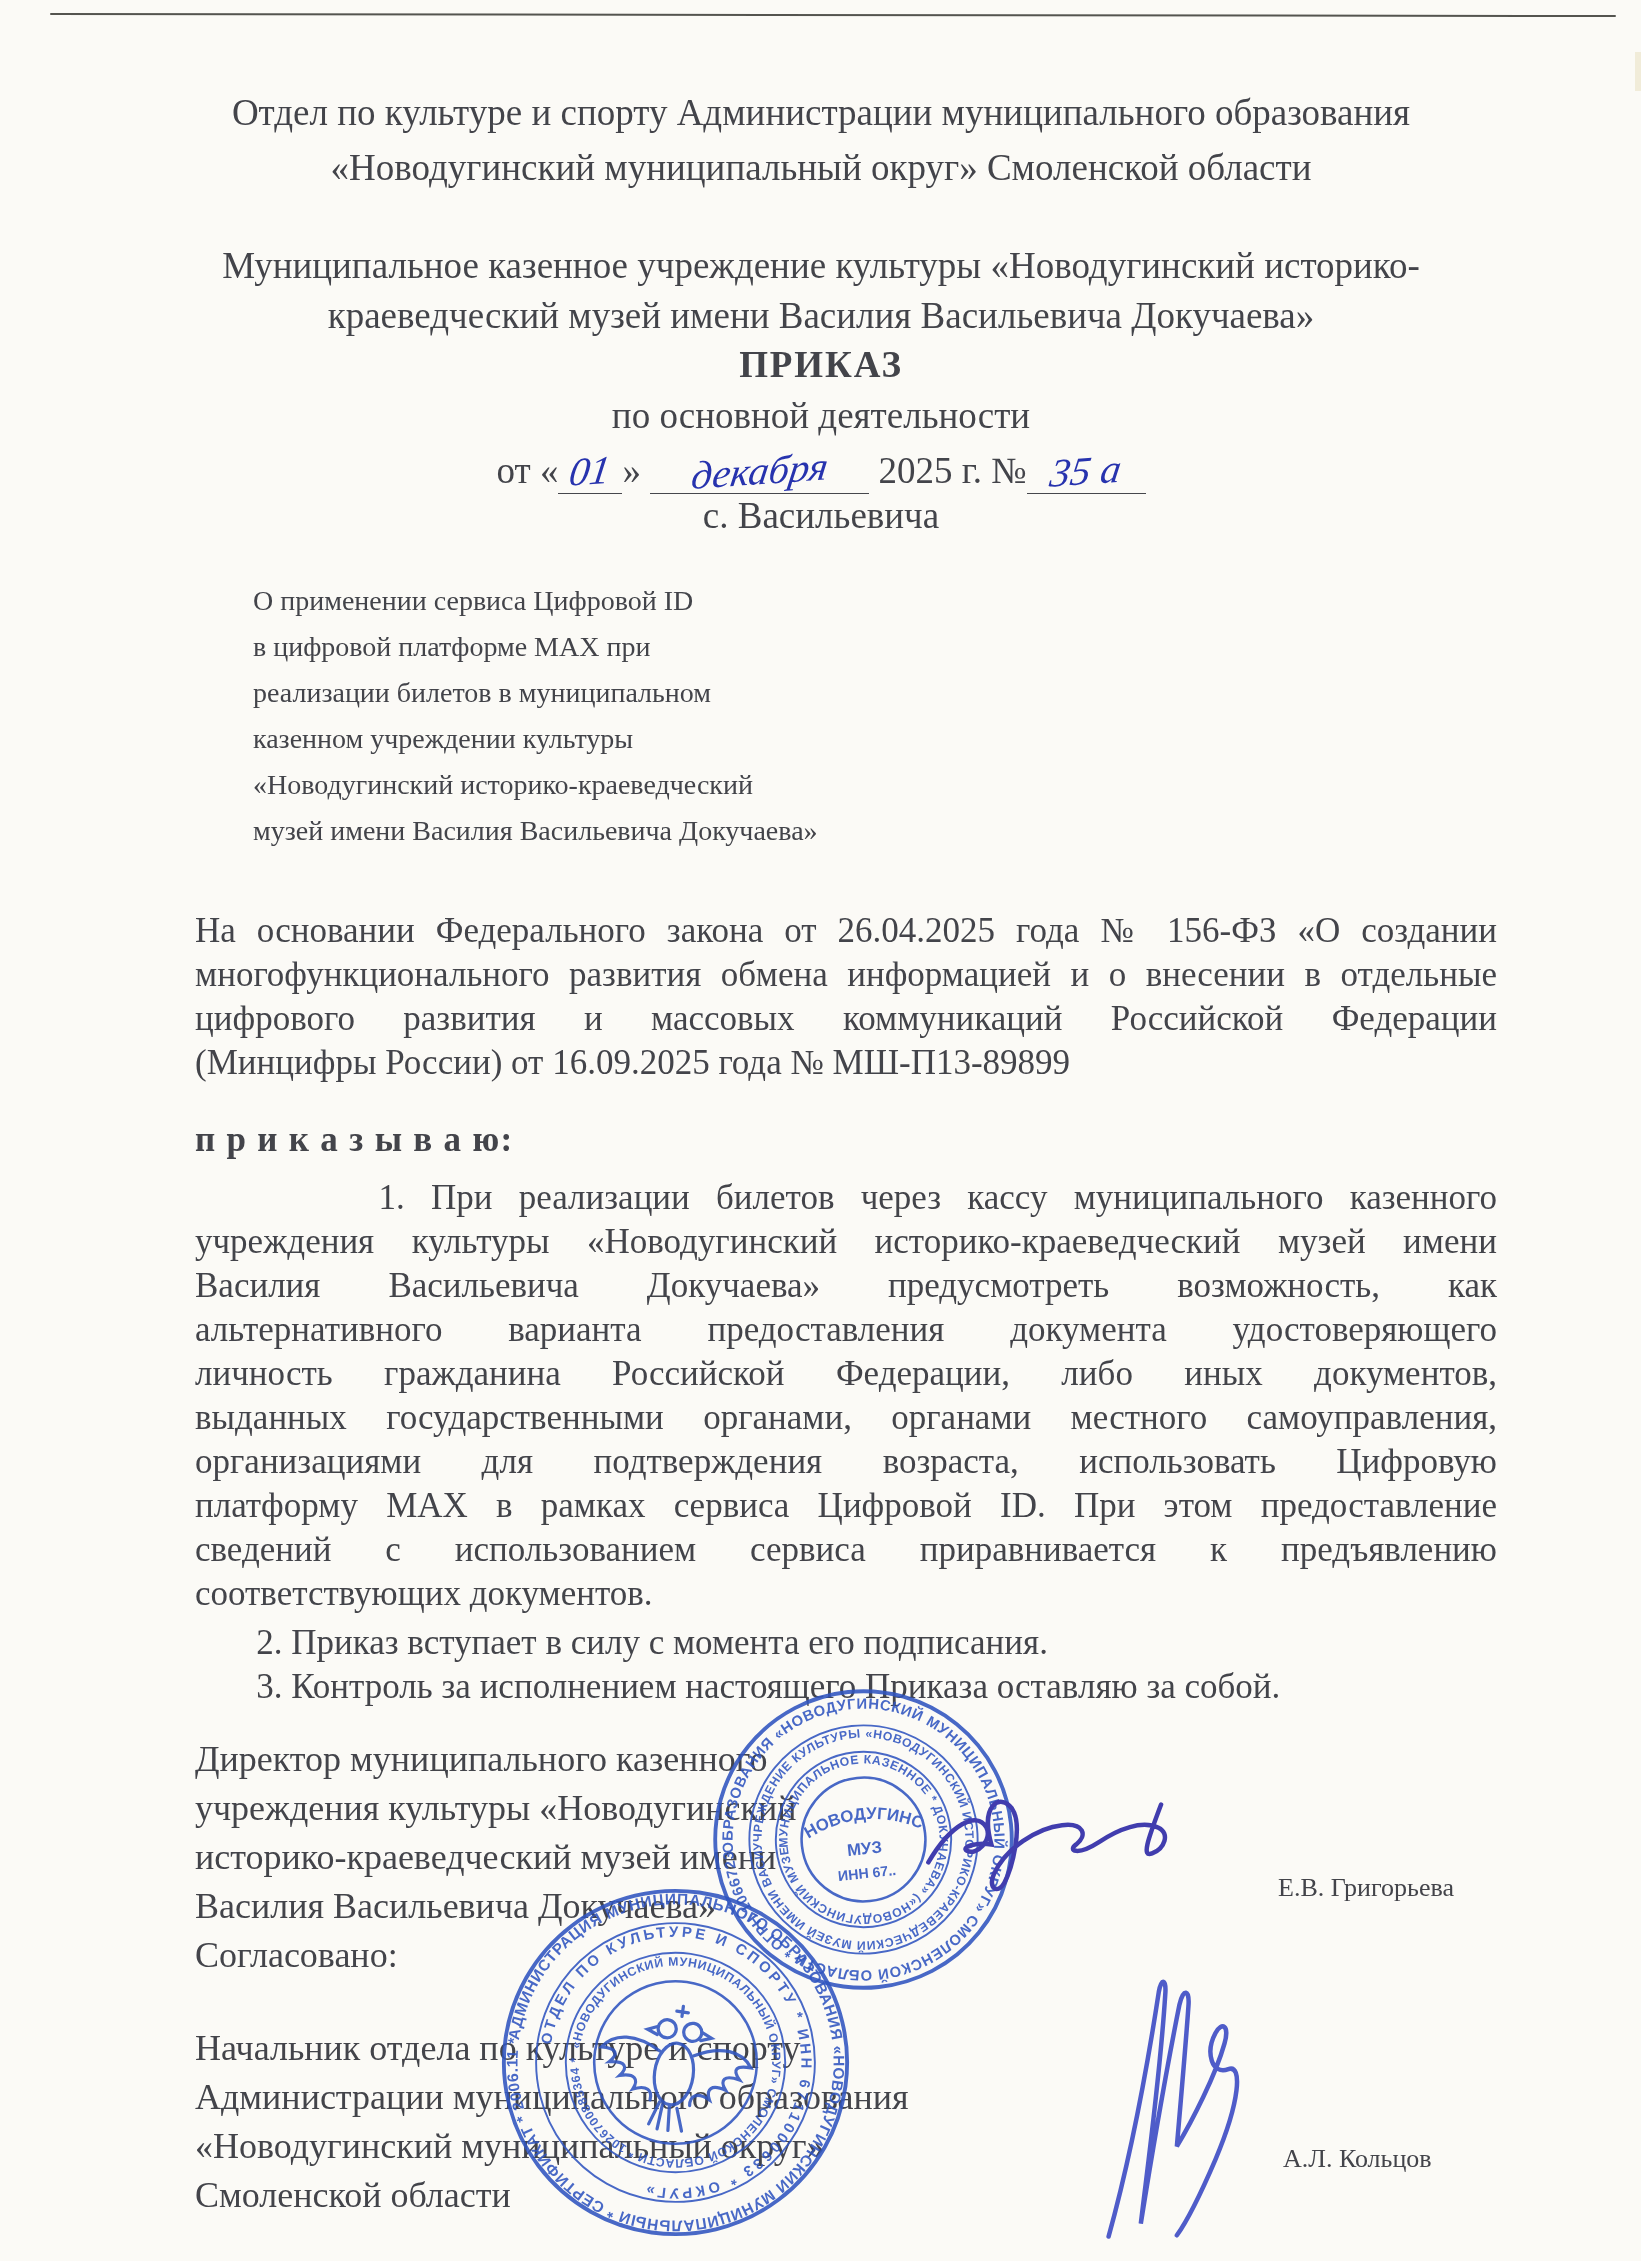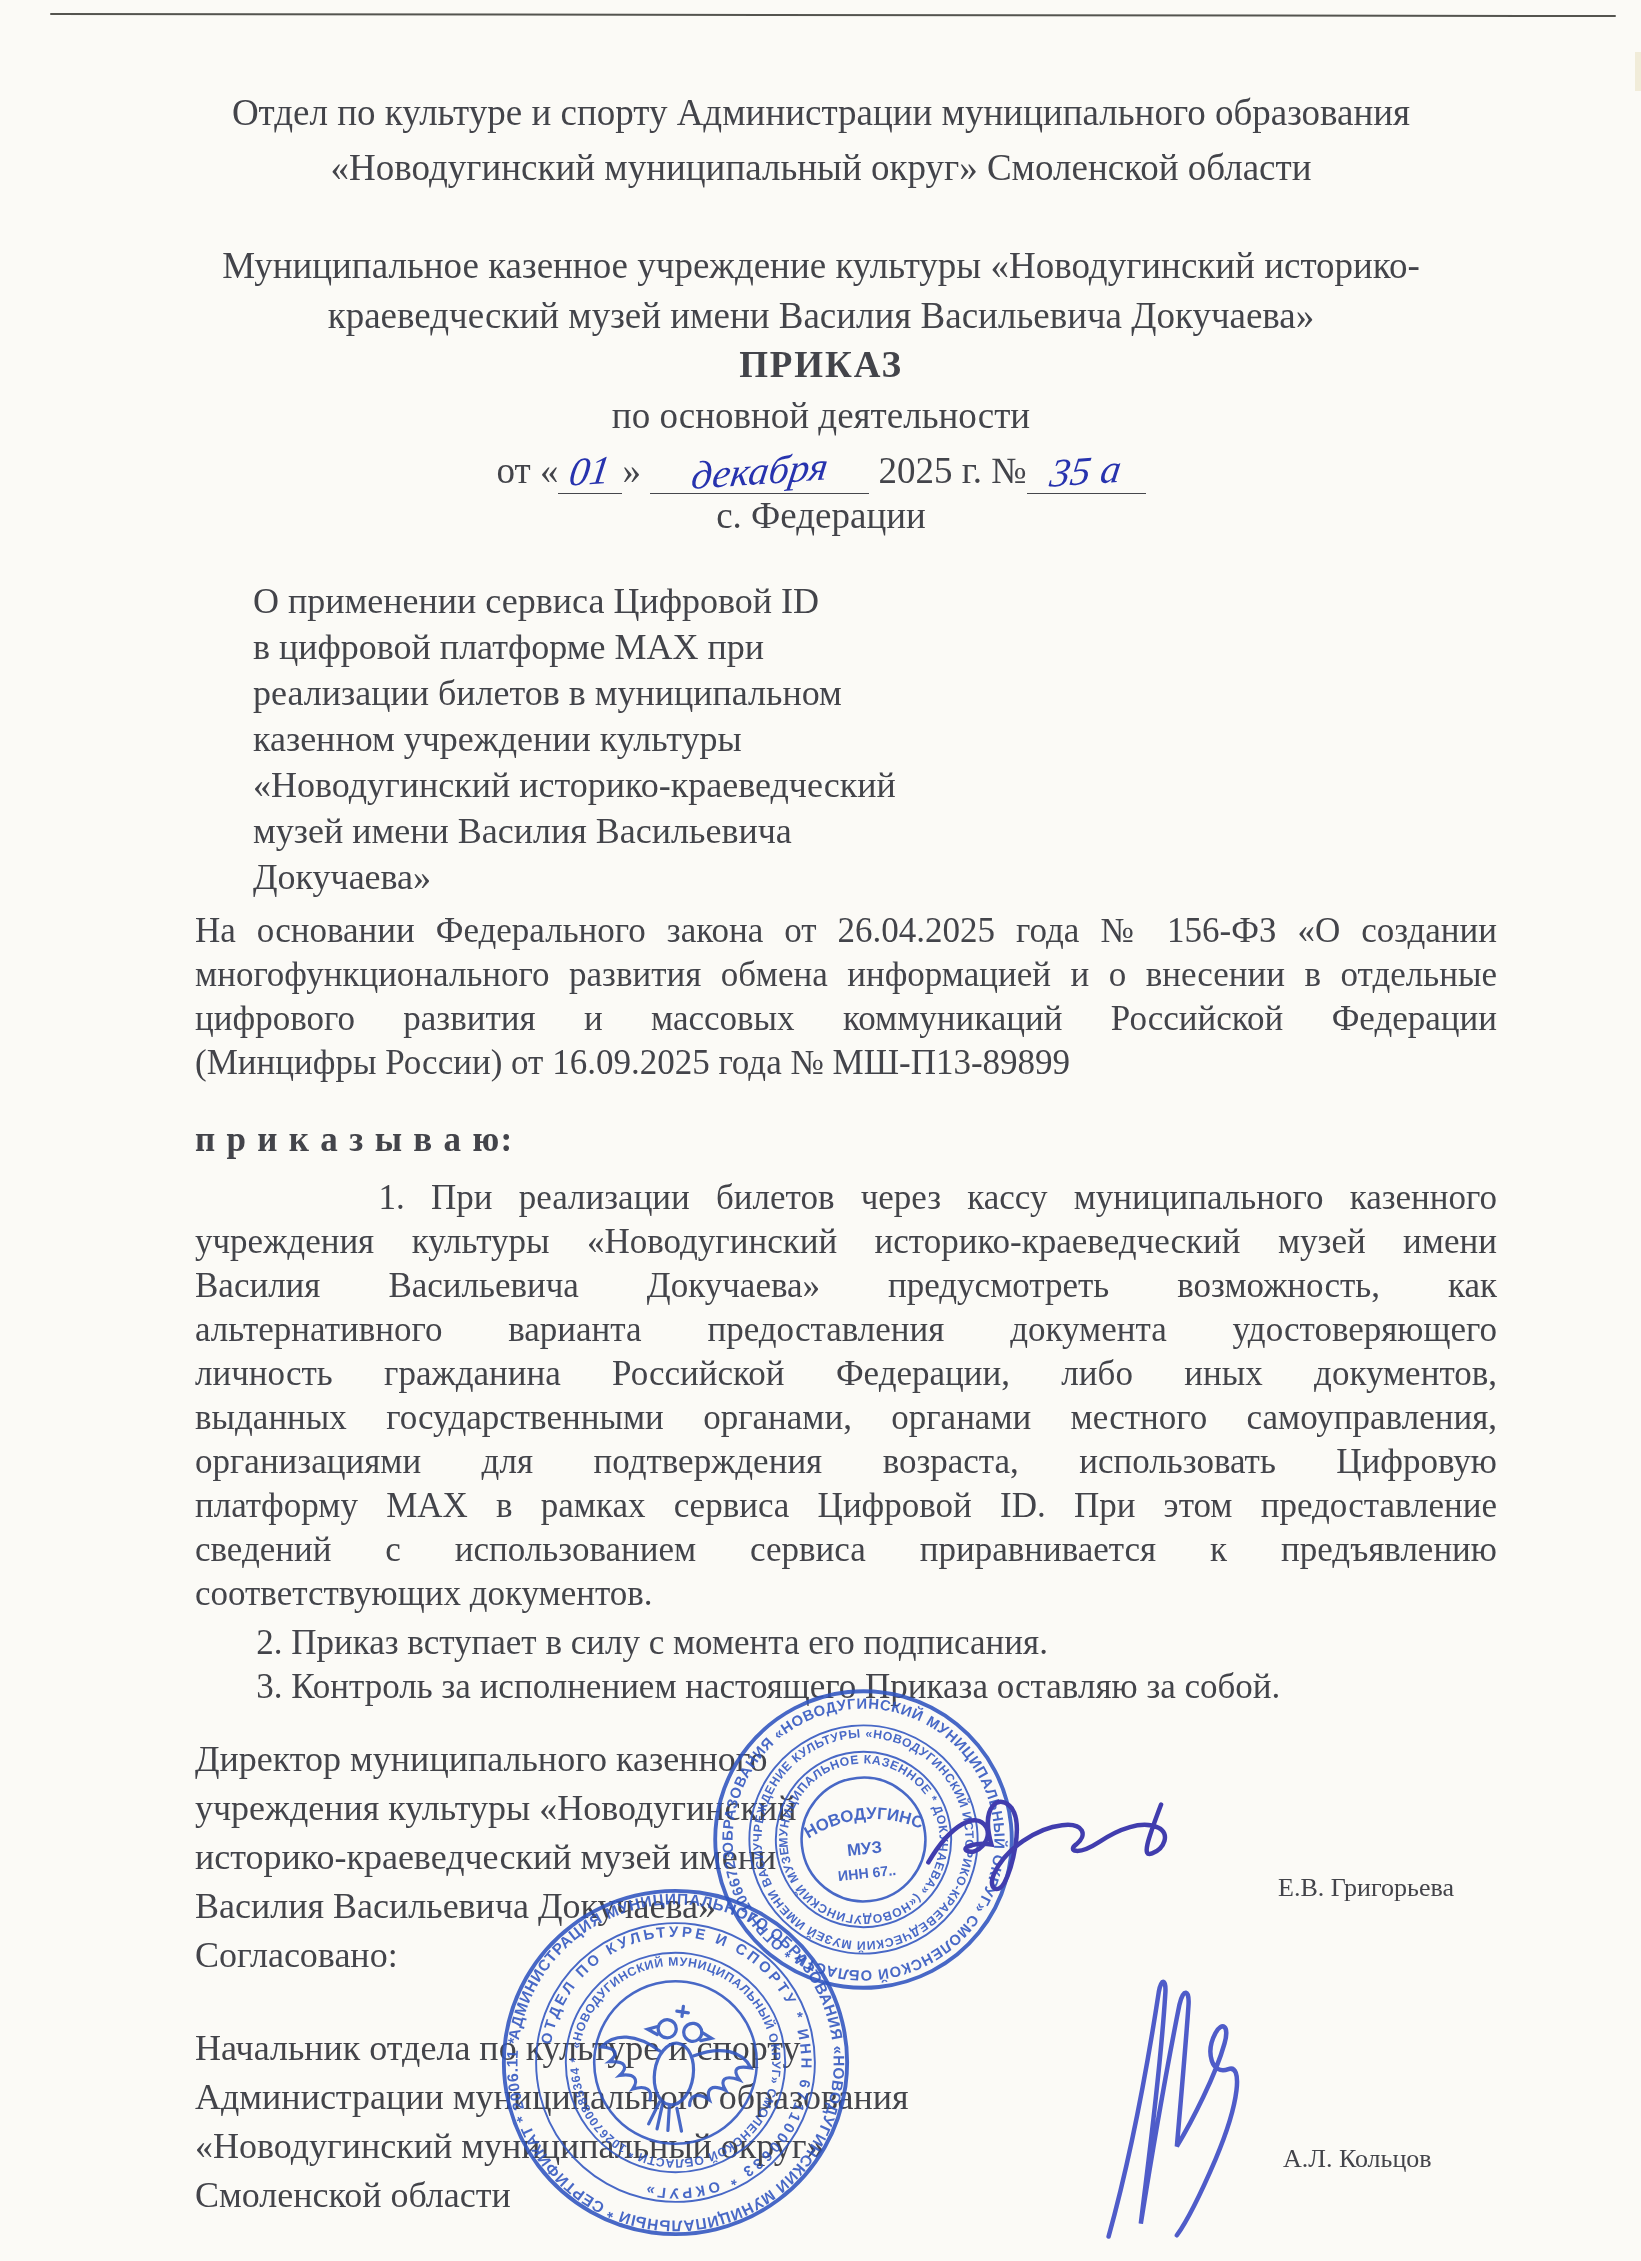--- a/index.html
+++ b/index.html
@@ -2,21 +2,21 @@
 <html style="--paper: #fbfaf6; --text: #43444a; --stamp_blue: #3055c0; --ink_blue: #2733ae; --sig1_blue: #413dae; --sig2_blue: #4f5cc9;font-size:10.3px"><head>
 <meta charset="utf-8">
 <style>
   html,body{margin:0;padding:0;background:#6e6e6e;}
   .page{position:relative;width:1642px;height:2261px;background:var(--paper,#fbfaf6);
         overflow:hidden;font-family:"Liberation Serif",serif;color:var(--text,#43444a);padding-left:20px;}
   .abs{position:absolute;}
   .center{left:0;width:1642px;text-align:center;}
   .h{font-size:37px;line-height:1.15;}
   .bold{font-weight:bold;}
-  .subject{left:253px;top:578px;width:709px;font-size:36px;line-height:46px;}
+  .subject{left:253px;top:578px;width:709px;font-size:28px;line-height:46px;}
   .bodyblock{left:195px;width:1302px;font-size:35px;line-height:44px;margin-top:12px;}
   .tline{min-height:44px;}
   .just{text-align:justify;text-align-last:justify;}
   .orderword{left:195px;top:1120px;font-size:35px;font-weight:bold;letter-spacing:1.3px;}
   .sigblock{left:195px;width:967px;font-size:36px;line-height:49px;}
   .sigblock .tline{min-height:49px;}
   .name{font-size:26px;}
   .dateline{top:446px;font-size:37px;}
   .blank{display:inline-block;border-bottom:1.9px solid #46474c;text-align:center;vertical-align:baseline;}
   .hand{display:inline-block;font-style:italic;color:var(--ink_blue,#2733ae);
@@ -43,21 +43,21 @@
   <div class="abs center h" style="top:147px">«Новодугинский муниципальный округ» Смоленской области</div>
   <div class="abs center h" style="top:245px">Муниципальное казенное учреждение культуры «Новодугинский историко-</div>
   <div class="abs center h" style="top:295px">краеведческий музей имени Василия Васильевича Докучаева»</div>
   <div class="abs center h bold" style="top:344px;letter-spacing:1.9px">ПРИКАЗ</div>
   <div class="abs center h" style="top:395px">по основной деятельности</div>
 
   <div class="abs center dateline" style="top:446px">
     <span>от «</span><span class="blank" style="width:64px"><span class="hand">01</span></span><span>» </span><span class="blank" style="width:219px"><span class="hand">декабря</span></span><span> 2025 г. №</span><span class="blank" style="width:119px"><span class="hand">35 а</span></span>
   </div>
 
-  <div class="abs center h" style="top:495px">с. Федерации</div>
+  <div class="abs center h" style="top:495px">с. Васильевича</div>
 
   <div class="abs subject">
       <div class="tline">О применении сервиса Цифровой ID</div>
       <div class="tline">в цифровой платформе MAX при</div>
       <div class="tline">реализации билетов в муниципальном</div>
       <div class="tline">казенном учреждении  культуры</div>
       <div class="tline">«Новодугинский историко-краеведческий</div>
       <div class="tline">музей имени Василия Васильевича Докучаева»</div>
     </div>
 

